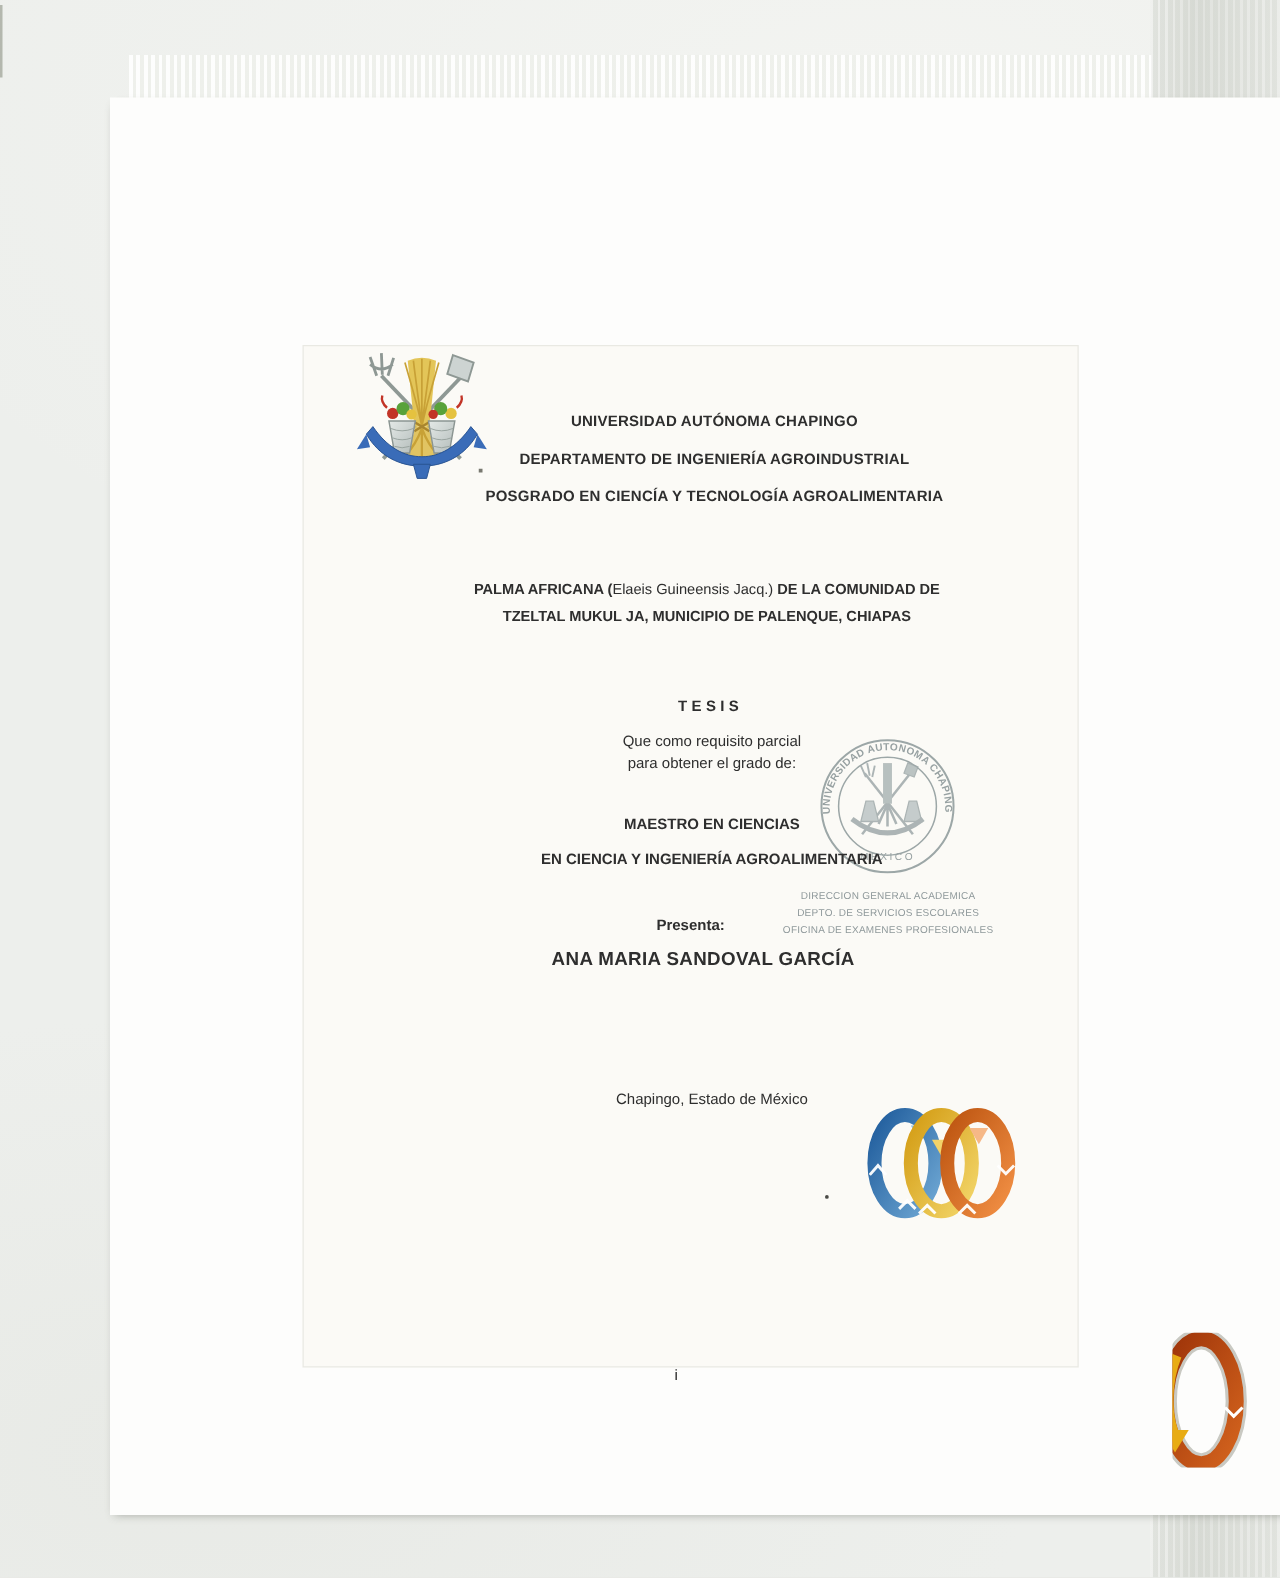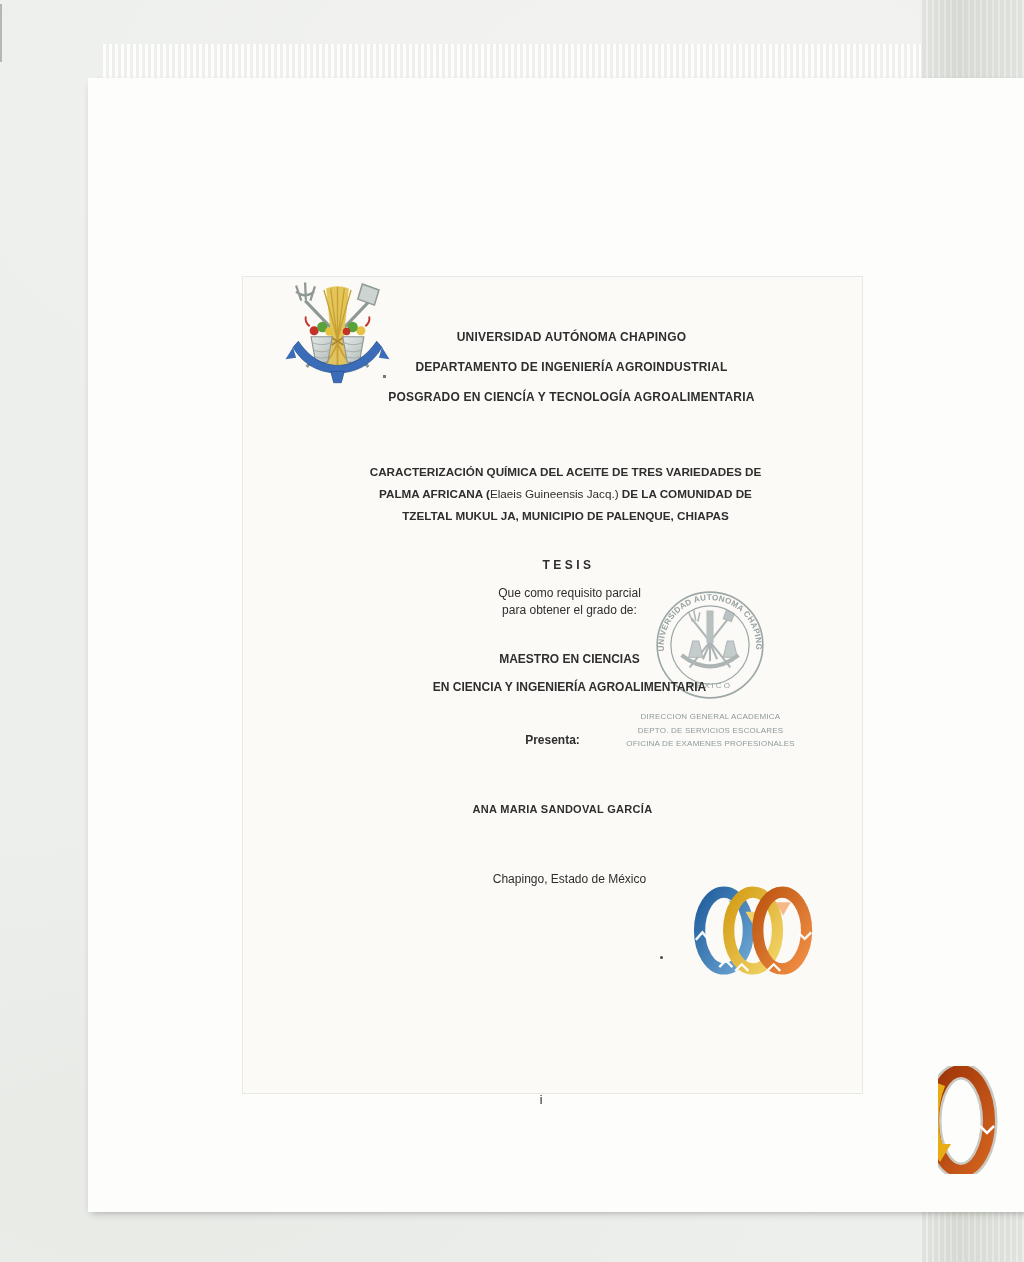--- a/index.html
+++ b/index.html
@@ -34,21 +34,21 @@
   }
   .tblock { position:absolute; left:0; width:619px; text-align:center; }
   .hdr   { top:45px;  font-weight:bold; font-size:12px; line-height:30px; letter-spacing:.2px; transform:translateX(19px); }
   .title { top:184px; font-weight:bold; font-size:11.7px; line-height:22px; transform:translateX(13px); }
   .title .sp  { font-weight:normal; }
   .title .aut { font-weight:normal; }
   .tesis { top:281px; font-weight:bold; font-size:12px; letter-spacing:3.5px; transform:translateX(16px); }
   .req   { top:308px; font-size:12px; line-height:16.5px; transform:translateX(17px); }
   .degree{ top:368px; font-weight:bold; font-size:12px; line-height:28px; transform:translateX(17px); z-index:2; }
   .presenta { top:456px; font-weight:bold; font-size:12px;text-align:center; }
-  .author   { top:482px; font-weight:bold; font-size:11px; letter-spacing:.3px; transform:translateX(10px);margin-top:44px; }
+  .author   { top:482px; font-weight:bold; font-size:15px; letter-spacing:.3px; transform:translateX(10px); }
   .dateblock{ top:594px; font-size:12px; line-height:17px; transform:translateX(17px); }
   .crest { position:absolute; left:38px; top:4px; width:113px; height:107px; }
   .seal  { position:absolute; left:404px; top:305px; width:126px; height:126px; opacity:.92; z-index:1; }
   .stamp {
     position:absolute; left:360px; top:433px; width:215px; text-align:center;
     font-size:8px; line-height:13.5px; color:#8f999b; letter-spacing:.2px; z-index:1;
   }
   .rings { position:absolute; left:450px; top:606px; width:122px; height:95px; }
   .speck1 { position:absolute; left:417px; top:679px; width:3px; height:3px; border-radius:50%; background:#4a4a46; }
   .speck2 { position:absolute; left:140px; top:98px; width:3px; height:3px; background:#57574f; opacity:.8; }
@@ -101,21 +101,20 @@
         <path d="M66,120 L84,120 L80,135 L70,135 Z" fill="#3a6cb8" stroke="#27528f" stroke-width="1"></path>
       </svg>
 
       <div class="tblock hdr">
         <div>UNIVERSIDAD AUTÓNOMA CHAPINGO</div>
         <div>DEPARTAMENTO DE INGENIERÍA AGROINDUSTRIAL</div>
         <div>POSGRADO EN CIENCÍA Y TECNOLOGÍA AGROALIMENTARIA</div>
       </div>
 
       <div class="tblock title">
-        <div>CARACTERIZACIÓN QUÍMICA DEL ACEITE DE TRES VARIEDADES DE</div>
         <div><span>PALMA AFRICANA (</span><span class="sp">Elaeis Guineensis</span><span class="aut"> Jacq.)</span><span> DE LA COMUNIDAD DE</span></div>
         <div>TZELTAL MUKUL JA, MUNICIPIO DE PALENQUE, CHIAPAS</div>
       </div>
 
       <div class="tblock req">
         <div>Que como requisito parcial</div>
         <div>para obtener el grado de:</div>
       </div>
 
       <div class="tblock tesis">TESIS</div>

